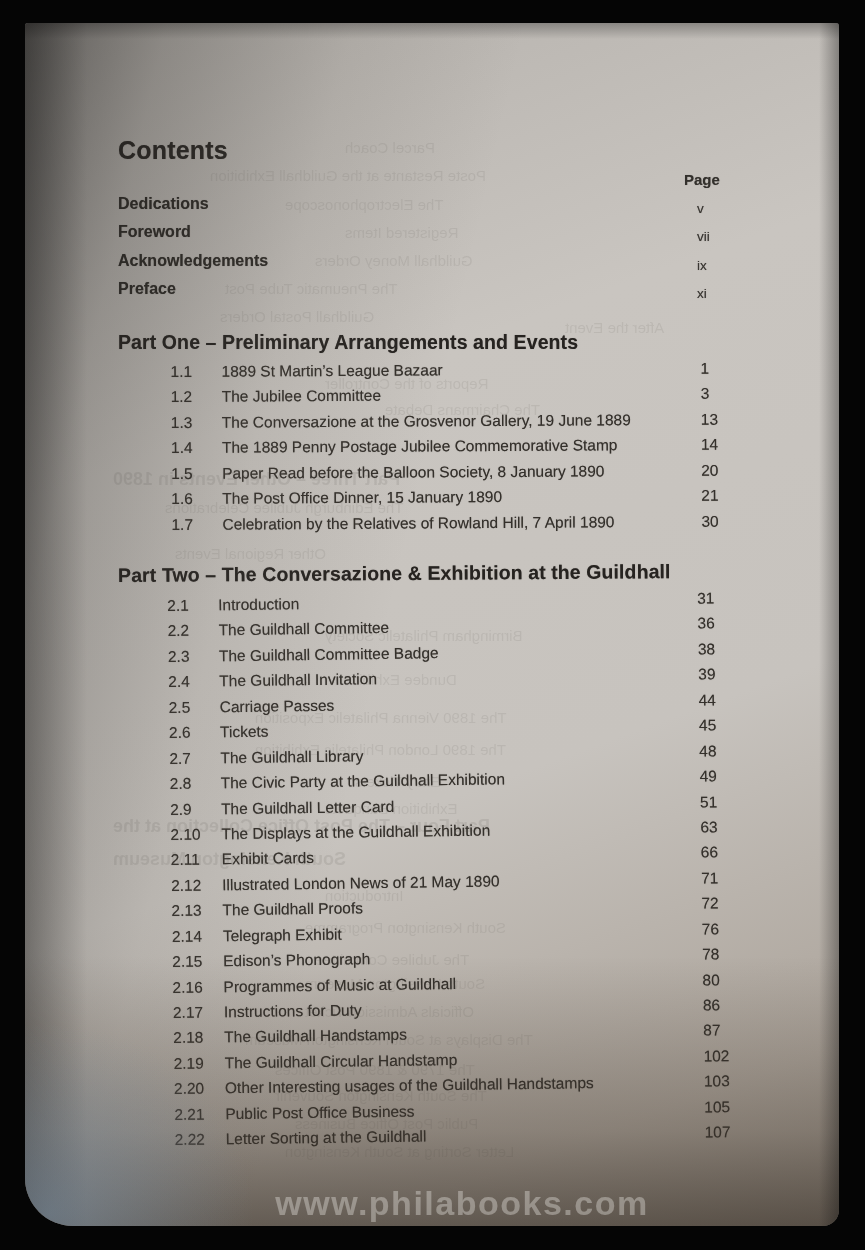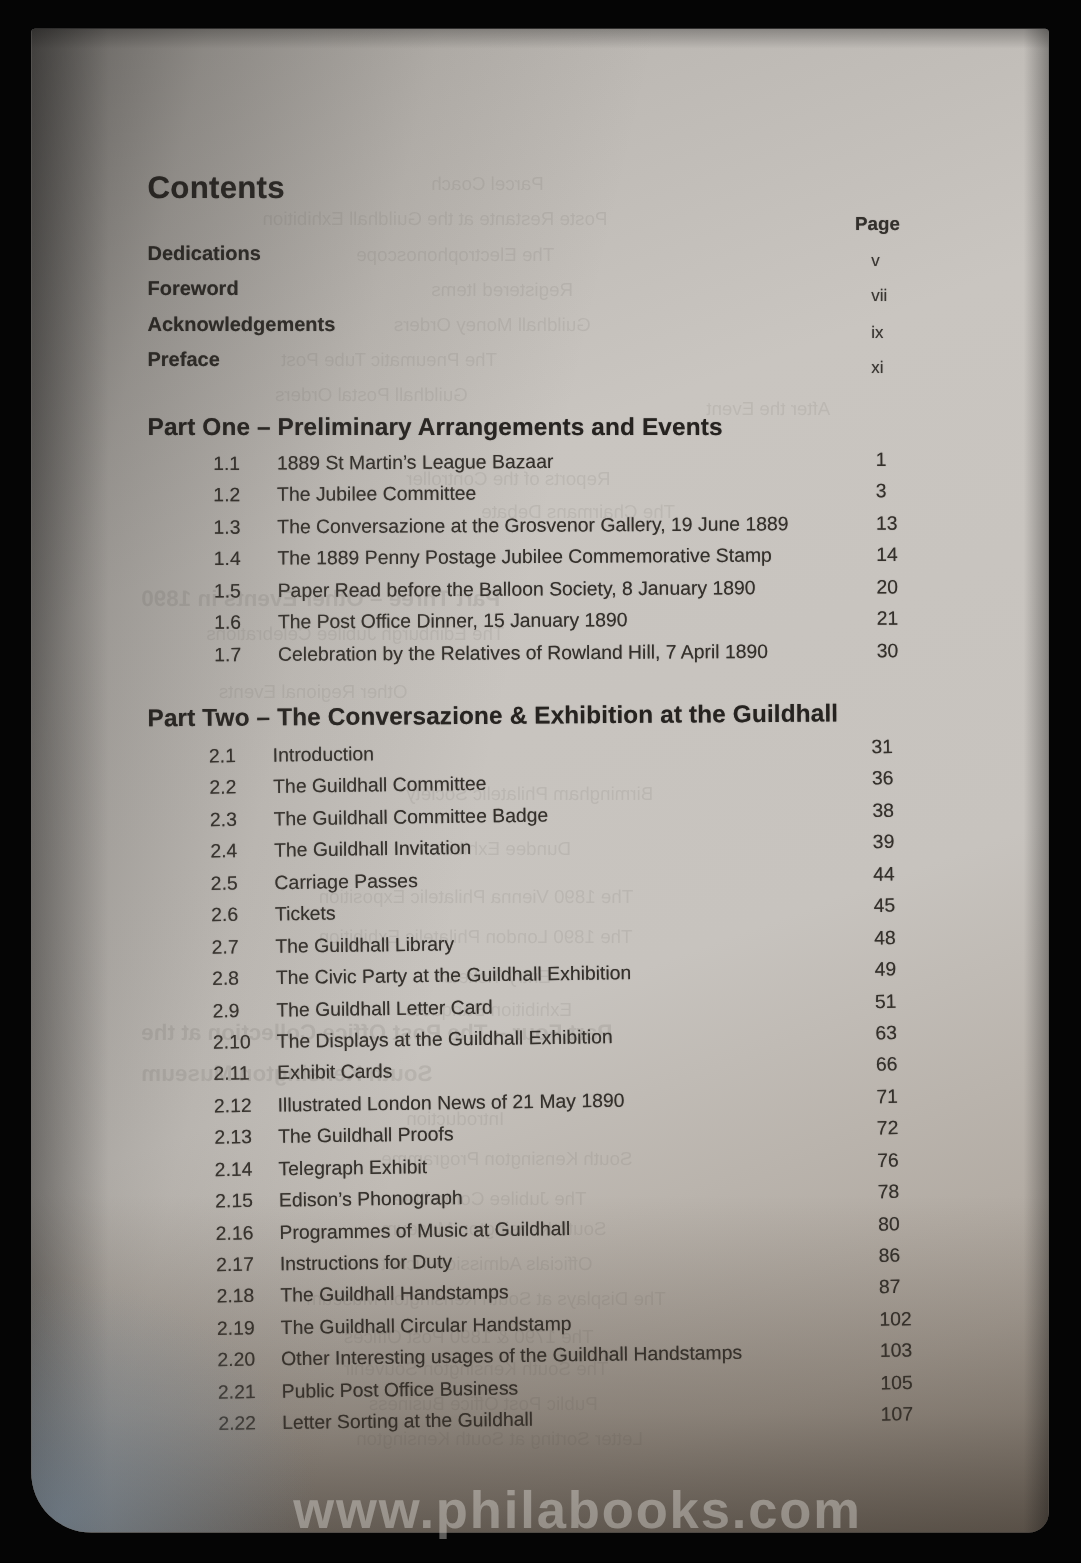--- a/index.html
+++ b/index.html
@@ -65,21 +65,21 @@
   }
   .ghost-line.bold{font-weight:bold;font-size:18px;opacity:0.12;}
 
   .content-layer{position:absolute;inset:0;z-index:2;}
   .content-layer .t{text-shadow:0 0 0.7px rgba(47,44,40,0.55);}
 
   
   .watermark{
     position:absolute;left:462px;top:1184px;transform:translateX(-50%);
     z-index:9;
-    font-size:42px;font-weight:bold;letter-spacing:1.5px;
+    font-size:34px;font-weight:bold;letter-spacing:1.5px;
     color:rgba(228,225,221,0.40);
     white-space:nowrap;
   }
 </style>
 </head>
 <body>
 
 <div class="photo">
   <div class="page">
 

